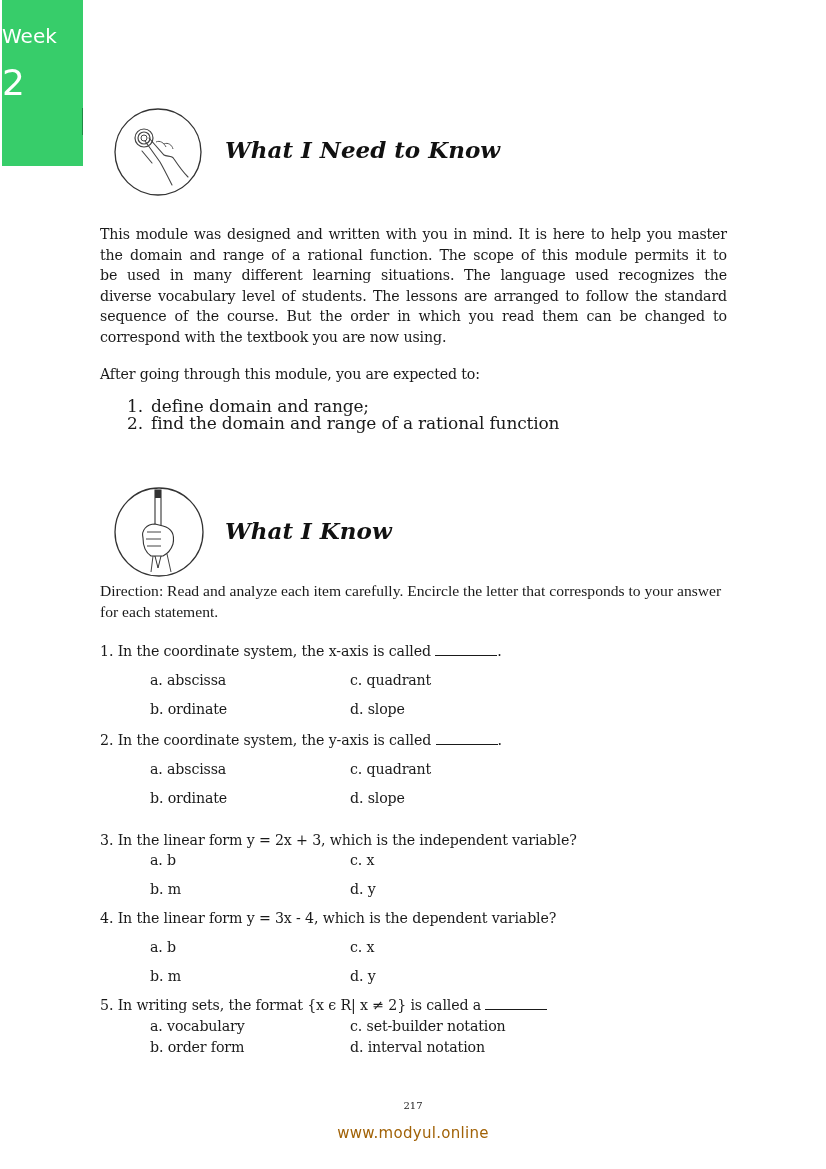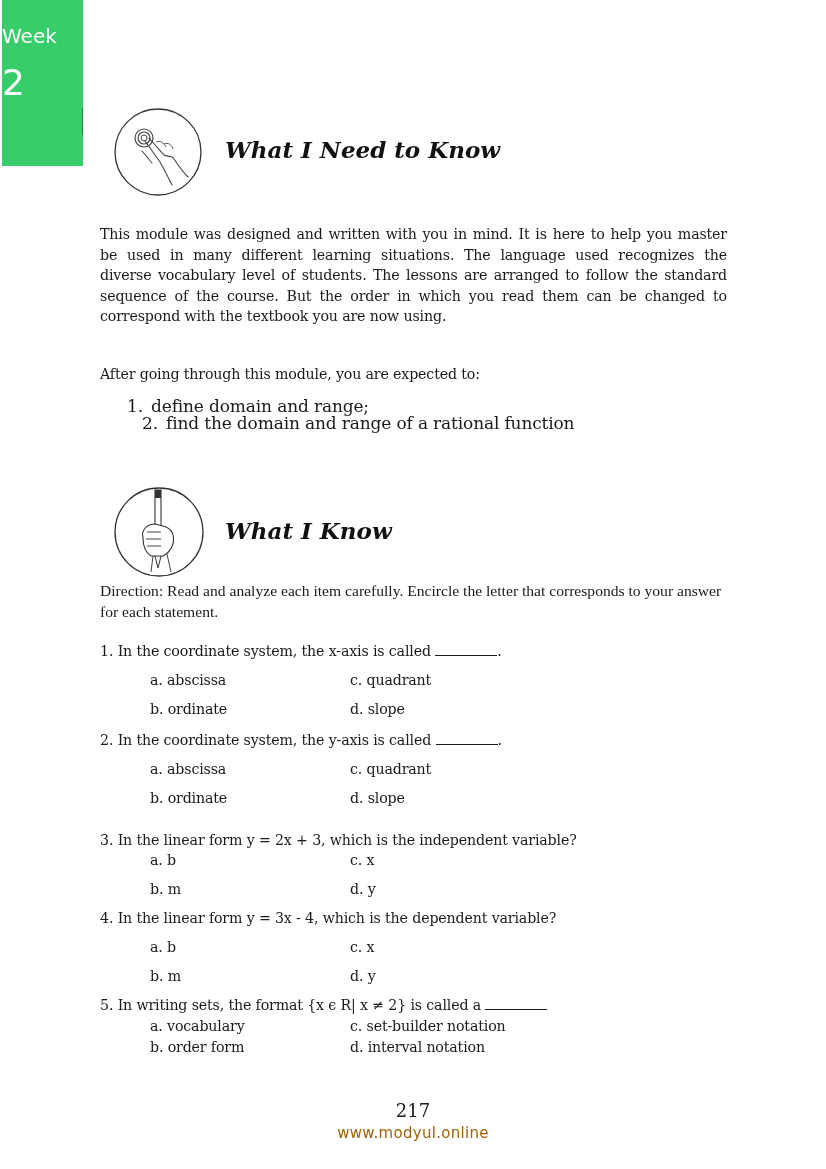--- a/index.html
+++ b/index.html
@@ -31,21 +31,21 @@
 
     .direction {
       position: absolute; left: 100px; width: 627px; font-family: "Liberation Serif", serif;
       font-size: 15.6px; line-height: 21px;
     }
 
     .question { position: absolute; left: 100px; font-size: 14.2px; white-space: nowrap; letter-spacing: -0.15px; }
     .choice { position: absolute; font-size: 14.2px; white-space: nowrap; letter-spacing: -0.15px; }
     .blank { display: inline-block; width: 62px; border-bottom: 1px solid #1a1a1a; height: 12px; vertical-align: baseline; }
 
-    .page-num { position: absolute; top: 1100px; left: 0; width: 826px; text-align: center; font-size: 18px; }
+    .page-num { position: absolute; top: 1100px; left: 0; width: 826px; text-align: center; font-size: 10px; }
     .watermark {
       position: absolute; top: 1124px; left: 0; width: 826px; text-align: center;
       font-family: "DejaVu Sans", sans-serif; font-size: 15px; color: #a16207; letter-spacing: 0.3px;
     }
   </style>
 </head>
 <body>
 
 <div class="week-box">
   <div class="week-label">Week</div>
@@ -58,32 +58,33 @@
   <circle cx="32" cy="31" r="9" fill="none" stroke="#444" stroke-width="1.2"></circle>
   <circle cx="32" cy="31" r="6" fill="none" stroke="#444" stroke-width="1.2"></circle>
   <circle cx="32" cy="31" r="3" fill="none" stroke="#444" stroke-width="1"></circle>
   <path d="M33 34 L48 55 M37 31 L52 48 C55 50 60 48 62 52 C66 58 70 64 76 70 M48 55 C52 62 56 70 60 78 M30 44 L40 56" fill="none" stroke="#444" stroke-width="1.1" stroke-linecap="round"></path>
   <path d="M44 35 C48 33 52 36 54 40 M52 37 C56 35 60 38 61 42" fill="none" stroke="#555" stroke-width="1"></path>
 </svg>
 <div class="section-title" style="left:225px; top:136px;">What I Need to Know</div>
 
 <div class="para" style="top:224px;">
   <div style="text-align:justify;text-align-last:justify;">This module was designed and written with you in mind. It is here to help you master</div>
+  <div style="text-align:justify;text-align-last:justify;">the domain and range of a rational function. The scope of this module permits it to</div>
   <div style="text-align:justify;text-align-last:justify;">be used in many different learning situations. The language used recognizes the</div>
   <div style="text-align:justify;text-align-last:justify;">diverse vocabulary level of students. The lessons are arranged to follow the standard</div>
   <div style="text-align:justify;text-align-last:justify;">sequence of the course. But the order in which you read them can be changed to</div>
   <div>correspond with the textbook you are now using.</div>
 </div>
 
 <div class="line" style="left:100px; top:366px;">After going through this module, you are expected to:</div>
 
 <div class="objective" style="left:127px; top:396px;">
   <span class="obj-num">1.</span><span>define domain and range;</span>
 </div>
-<div class="objective" style="left:142px; top:413px;">
+<div class="objective" style="left:127px; top:413px;">
   <span class="obj-num">2.</span><span>find the domain and range of a rational function</span>
 </div>
 
 <svg class="icon-circle" style="left:113px; top:486px;" width="92" height="92" viewBox="0 0 92 92">
   <circle cx="46" cy="46" r="44" fill="#fff" stroke="#333" stroke-width="1.3"></circle>
   <rect x="42" y="4" width="6" height="66" fill="#fff" stroke="#333" stroke-width="1.1"></rect>
   <rect x="42" y="4" width="6" height="8" fill="#333"></rect>
   <path d="M42 70 L45 82 L48 70" fill="#fff" stroke="#333" stroke-width="1"></path>
   <path d="M30 52 C28 44 34 38 42 38 L50 40 C58 42 62 48 60 58 C58 64 54 68 50 70 L38 70 C32 66 30 60 30 52 Z" fill="#fff" stroke="#333" stroke-width="1.1"></path>
   <path d="M34 46 L48 46 M33 53 L48 53 M34 60 L48 60 M40 70 L38 86 M54 68 L58 86" fill="none" stroke="#444" stroke-width="1"></path>

